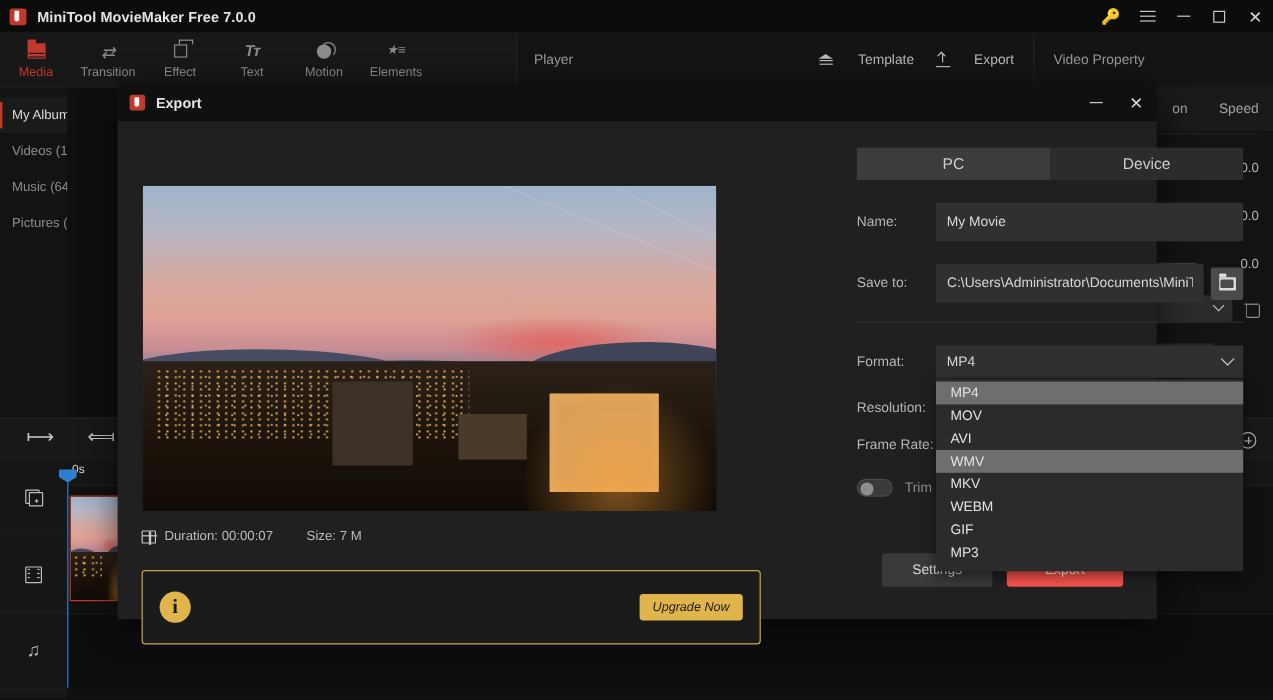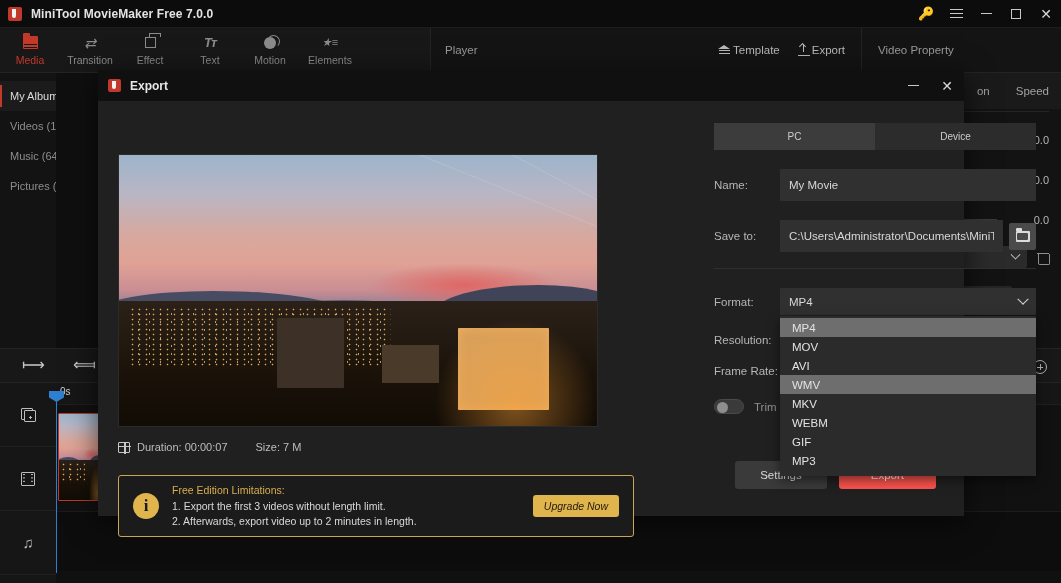--- a/index.html
+++ b/index.html
@@ -70,21 +70,21 @@
   .ico-elem{color:#8b8b8b;font-size:11px;line-height:1;}
 
   
   .player-head{
     position:absolute; left:430px; top:28px; width:431px; height:45px;
     background:#141414; display:flex; align-items:center;
     border-left:1px solid #242424; border-bottom:1px solid #242424;
   }
   .ph-title{ margin-left:14px; color:#9a9a9a; font-size:11.5px;}
   .ph-actions{ margin-left:auto; display:flex; align-items:center; gap:18px; margin-right:16px;}
-  .ph-act{ display:flex; align-items:center; gap:2px; color:#b9b9b9; font-size:11.5px; cursor:default;}
+  .ph-act{ display:flex; align-items:center; gap:20px; color:#b9b9b9; font-size:11.5px; cursor:default;}
   .ico-tmpl{width:13px;height:11px;position:relative;}
   .ico-tmpl::before{content:"";position:absolute;left:0;top:0;width:0;height:0;border-left:6.5px solid transparent;border-right:6.5px solid transparent;border-bottom:4px solid #b9b9b9;}
   .ico-tmpl::after{content:"";position:absolute;left:1px;top:5.5px;width:11px;height:1.4px;background:#b9b9b9;box-shadow:0 3px 0 #b9b9b9;}
   .ico-up{width:12px;height:12px;position:relative;}
   .ico-up::before{content:"";position:absolute;left:5px;top:0;width:1.5px;height:8px;background:#b9b9b9;}
   .ico-up i{position:absolute;left:2px;top:0;width:5px;height:5px;border-left:1.5px solid #b9b9b9;border-top:1.5px solid #b9b9b9;transform:rotate(45deg);}
   .ico-up::after{content:"";position:absolute;left:0;bottom:0;width:12px;height:1.5px;background:#b9b9b9;}
 
   
   .vp-head{
@@ -298,21 +298,21 @@
   .upgrade{
     margin-left:auto; background:#e0b54e; color:#20190a; font-size:10.5px;
     padding:5px 11px; border-radius:3px; cursor:default; white-space:nowrap;font-style:italic;
   }
 
   
   .rcol{ position:absolute; left:616px; top:22px; width:322px; }
   .seg{ display:flex; height:27px; width:322px; }
   .seg-btn{
     flex:1; display:flex; align-items:center; justify-content:center;
-    font-size:10px; color:#cdcdcd; cursor:default;
+    font-size:13px; color:#cdcdcd; cursor:default;
   }
   .seg-btn.on{ background:#3c3c3c; }
   .seg-btn.off{ background:#2c2c2c; }
 
   .frow{ display:flex; align-items:center; margin-top:19px; }
   .flabel{ width:66px; color:#b6b6b6; font-size:11.5px; flex:none;}
   .finput{
     flex:1; height:27px; background:#303030; border:none; color:#d7d7d7;
     font-size:11.5px; padding:16px 9px; font-family:"Liberation Sans",sans-serif;
     border-radius:1px; outline:none;
@@ -588,25 +588,20 @@
 
       <div class="meta">
         <span class="mico"></span>
         <span>Duration: 00:00:07</span>
         <span class="sep"></span>
         <span>Size: 7 M</span>
       </div>
 
       <div class="limits">
         <div class="lim-ico">i</div>
-        <div class="lim-text">
-          <div class="lim-title">Free Edition Limitations:</div>
-          <div class="lim-line">1. Export the first 3 videos without length limit.</div>
-          <div class="lim-line">2. Afterwards, export video up to 2 minutes in length.</div>
-        </div>
         <div class="upgrade">Upgrade Now</div>
       </div>
 
       <div class="rcol">
 
         <div class="seg">
           <div class="seg-btn on">PC</div>
           <div class="seg-btn off">Device</div>
         </div>
 

